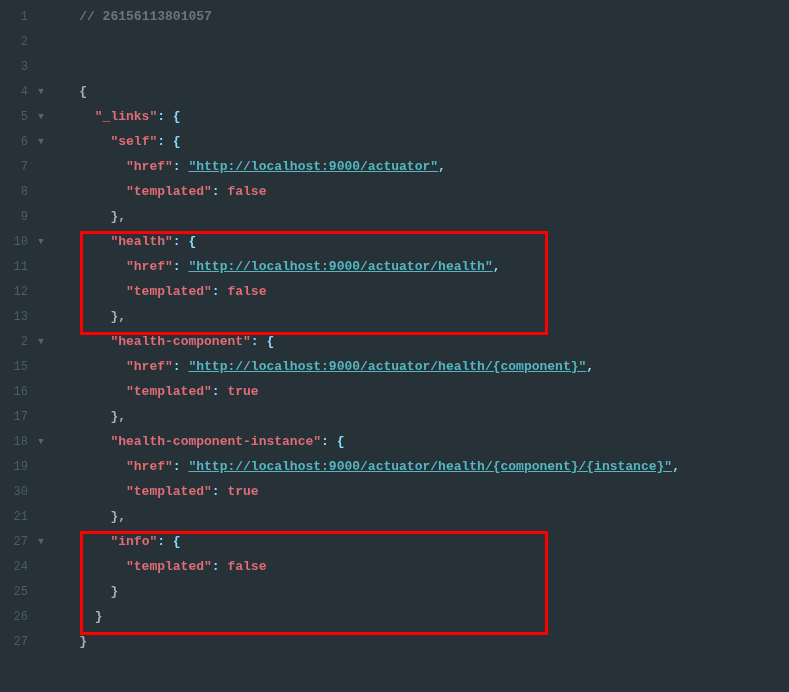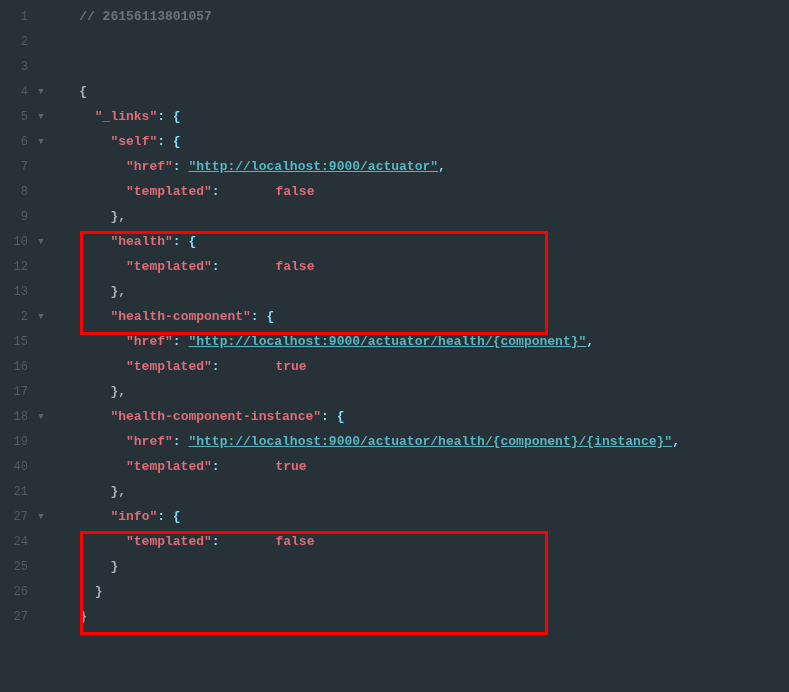--- a/index.html
+++ b/index.html
@@ -44,21 +44,21 @@
       flex-shrink: 0;
       user-select: none;
     }
     .code {
       white-space: pre;
       font-weight: bold;
     }
     .comment { color: #6a7580; }
     .key { color: #e06c75; }
     .string { color: #56b6c2; text-decoration: underline; }
-    .bool { color: #e06c75; margin-left: 48px; }
+    .bool { color: #e06c75; }
     .punct { color: #89ddff; }
     .brace { color: #abb2bf; }
     .highlight-box {
       position: absolute;
       border: 3px solid #ff0000;
       pointer-events: none;
       z-index: 10;
     }
     .hb1 {
       top: 231px;
@@ -130,20 +130,25 @@
     <span class="fold"></span>
     <span class="code">        <span class="brace">},</span></span>
   </div>
 
   <div class="line">
     <span class="gutter">10</span>
     <span class="fold">▼</span>
     <span class="code">        <span class="key">"health"</span><span class="punct">: {</span></span>
   </div>
 
+  <div class="line">
+    <span class="gutter">11</span>
+    <span class="fold"></span>
+    <span class="code">          <span class="key">"href"</span><span class="punct">: </span><span class="string">"http://localhost:9000/actuator/health"</span><span class="punct">,</span></span>
+  </div>
 
   <div class="line">
     <span class="gutter">12</span>
     <span class="fold"></span>
     <span class="code">          <span class="key">"templated"</span><span class="punct">: </span><span class="bool">false</span></span>
   </div>
 
   <div class="line">
     <span class="gutter">13</span>
     <span class="fold"></span>
@@ -180,21 +185,21 @@
     <span class="code">        <span class="key">"health-component-instance"</span><span class="punct">: {</span></span>
   </div>
 
   <div class="line">
     <span class="gutter">19</span>
     <span class="fold"></span>
     <span class="code">          <span class="key">"href"</span><span class="punct">: </span><span class="string">"http://localhost:9000/actuator/health/{component}/{instance}"</span><span class="punct">,</span></span>
   </div>
 
   <div class="line">
-    <span class="gutter">40</span>
+    <span class="gutter">30</span>
     <span class="fold"></span>
     <span class="code">          <span class="key">"templated"</span><span class="punct">: </span><span class="bool">true</span></span>
   </div>
 
   <div class="line">
     <span class="gutter">21</span>
     <span class="fold"></span>
     <span class="code">        <span class="brace">},</span></span>
   </div>
 

